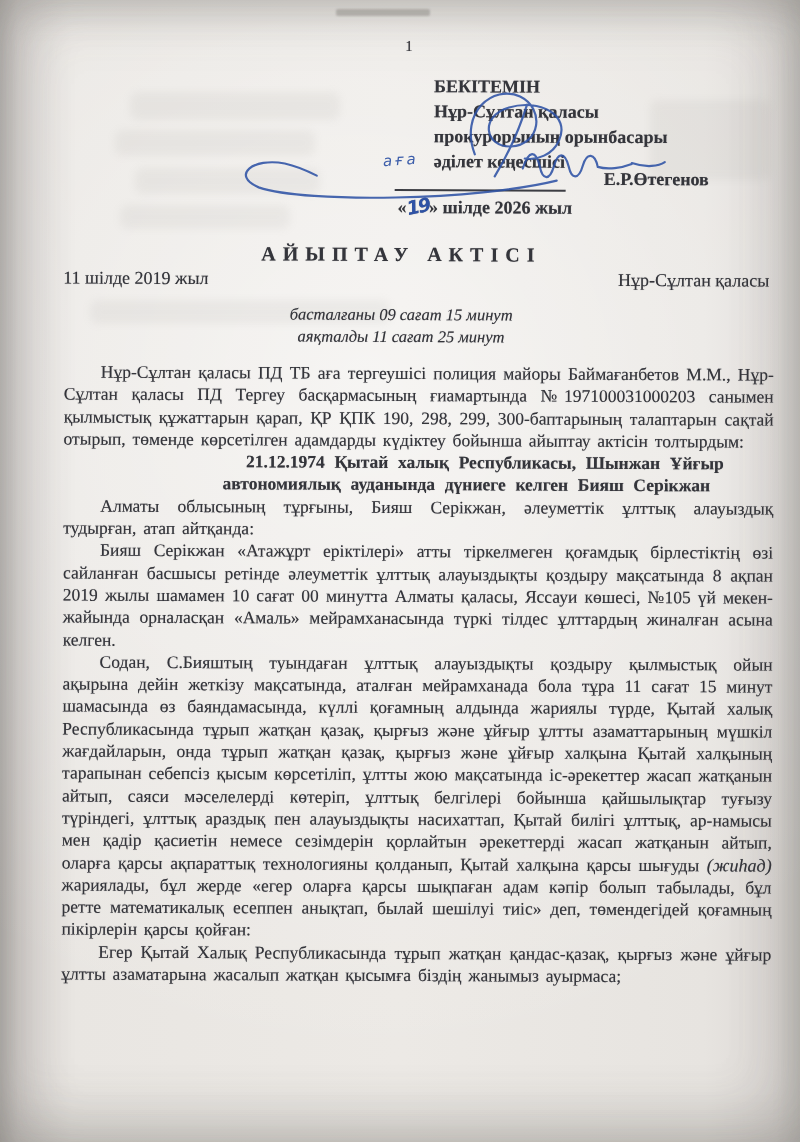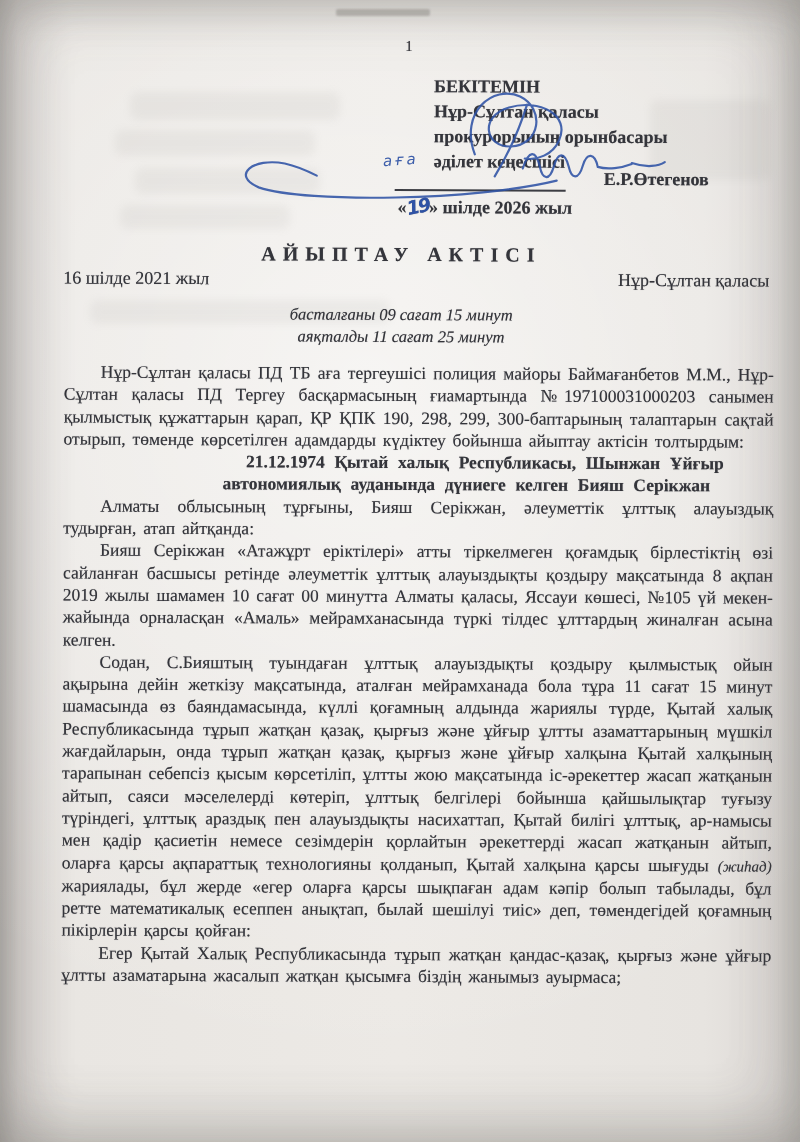--- a/index.html
+++ b/index.html
@@ -35,21 +35,21 @@
   .signature-svg{position:absolute;left:225px;top:88px;z-index:3;}
   
   .doc-title{position:absolute;left:0;top:243px;width:800px;text-align:center;font-weight:bold;font-size:20px;letter-spacing:7px;}
   .date-city{position:absolute;left:62px;top:269px;width:706px;font-size:18px;display:flex;justify-content:space-between;}
   .time-line{position:absolute;left:0;width:800px;text-align:center;font-style:italic;font-size:16.5px;}
   .time-start{top:305px;} .time-end{top:327px;}
   
   .body-text{position:absolute;left:63px;top:362px;width:710px;font-size:17.5px;line-height:22.3px;text-align:justify;word-spacing:.14em;}
   .body-text p{margin:0;text-indent:37px;}
   .subject-heading{font-weight:bold;text-indent:0;text-align:center;padding-left:96px;margin-top:8px;margin-bottom:20px;word-spacing:.3em;}
-  .jihad{font-style:italic;font-size:15px;}
+  .jihad{font-style:italic;font-size:18px;}
 </style>
 </head>
 <body>
 
 <div class="photo">
 
   <div class="artifact" style="left:336px;top:9px;width:94px;height:7px;"></div>
   <div class="smudge" style="left:130px;top:92px;width:210px;height:28px;"></div>
   <div class="smudge" style="left:115px;top:130px;width:200px;height:26px;"></div>
   <div class="smudge" style="left:135px;top:168px;width:185px;height:26px;"></div>
@@ -80,21 +80,21 @@
       </g>
     </svg>
 
     <div class="sig-underline"></div>
     <div class="signer txt">Е.Р.Өтегенов</div>
 
     <div class="date-line txt"><span>«</span><span class="hw-day handwritten">19</span><span>» шілде 2026 жыл</span></div>
 
     <div class="doc-title txt">АЙЫПТАУ АКТІСІ</div>
     <div class="date-city txt">
-      <span>16 шілде 2021 жыл</span>
+      <span>11 шілде 2019 жыл</span>
       <span>Нұр-Сұлтан қаласы</span>
     </div>
     <div class="time-line time-start txt">басталғаны 09 сағат 15 минут</div>
     <div class="time-line time-end txt">аяқталды 11 сағат 25 минут</div>
 
     <div class="body-text txt">
       <p>Нұр-Сұлтан қаласы ПД ТБ аға тергеушісі полиция майоры Баймағанбетов М.М., Нұр-Сұлтан қаласы ПД Тергеу басқармасының ғиамартында №197100031000203 санымен қылмыстық құжаттарын қарап, ҚР ҚПК 190, 298, 299, 300-баптарының талаптарын сақтай отырып, төменде көрсетілген адамдарды күдіктеу бойынша айыптау актісін толтырдым:</p>
       <p class="subject-heading">21.12.1974 Қытай халық Республикасы, Шынжан Ұйғыр автономиялық ауданында дүниеге келген Бияш Серікжан</p>
       <p>Алматы облысының тұрғыны, Бияш Серікжан, әлеуметтік ұлттық алауыздық тудырған, атап айтқанда:</p>
       <p>Бияш Серікжан «Атажұрт еріктілері» атты тіркелмеген қоғамдық бірлестіктің өзі сайланған басшысы ретінде әлеуметтік ұлттық алауыздықты қоздыру мақсатында 8 ақпан 2019 жылы шамамен 10 сағат 00 минутта Алматы қаласы, Яссауи көшесі, №105 үй мекен-жайында орналасқан «Амаль» мейрамханасында түркі тілдес ұлттардың жиналған асына келген.</p>

